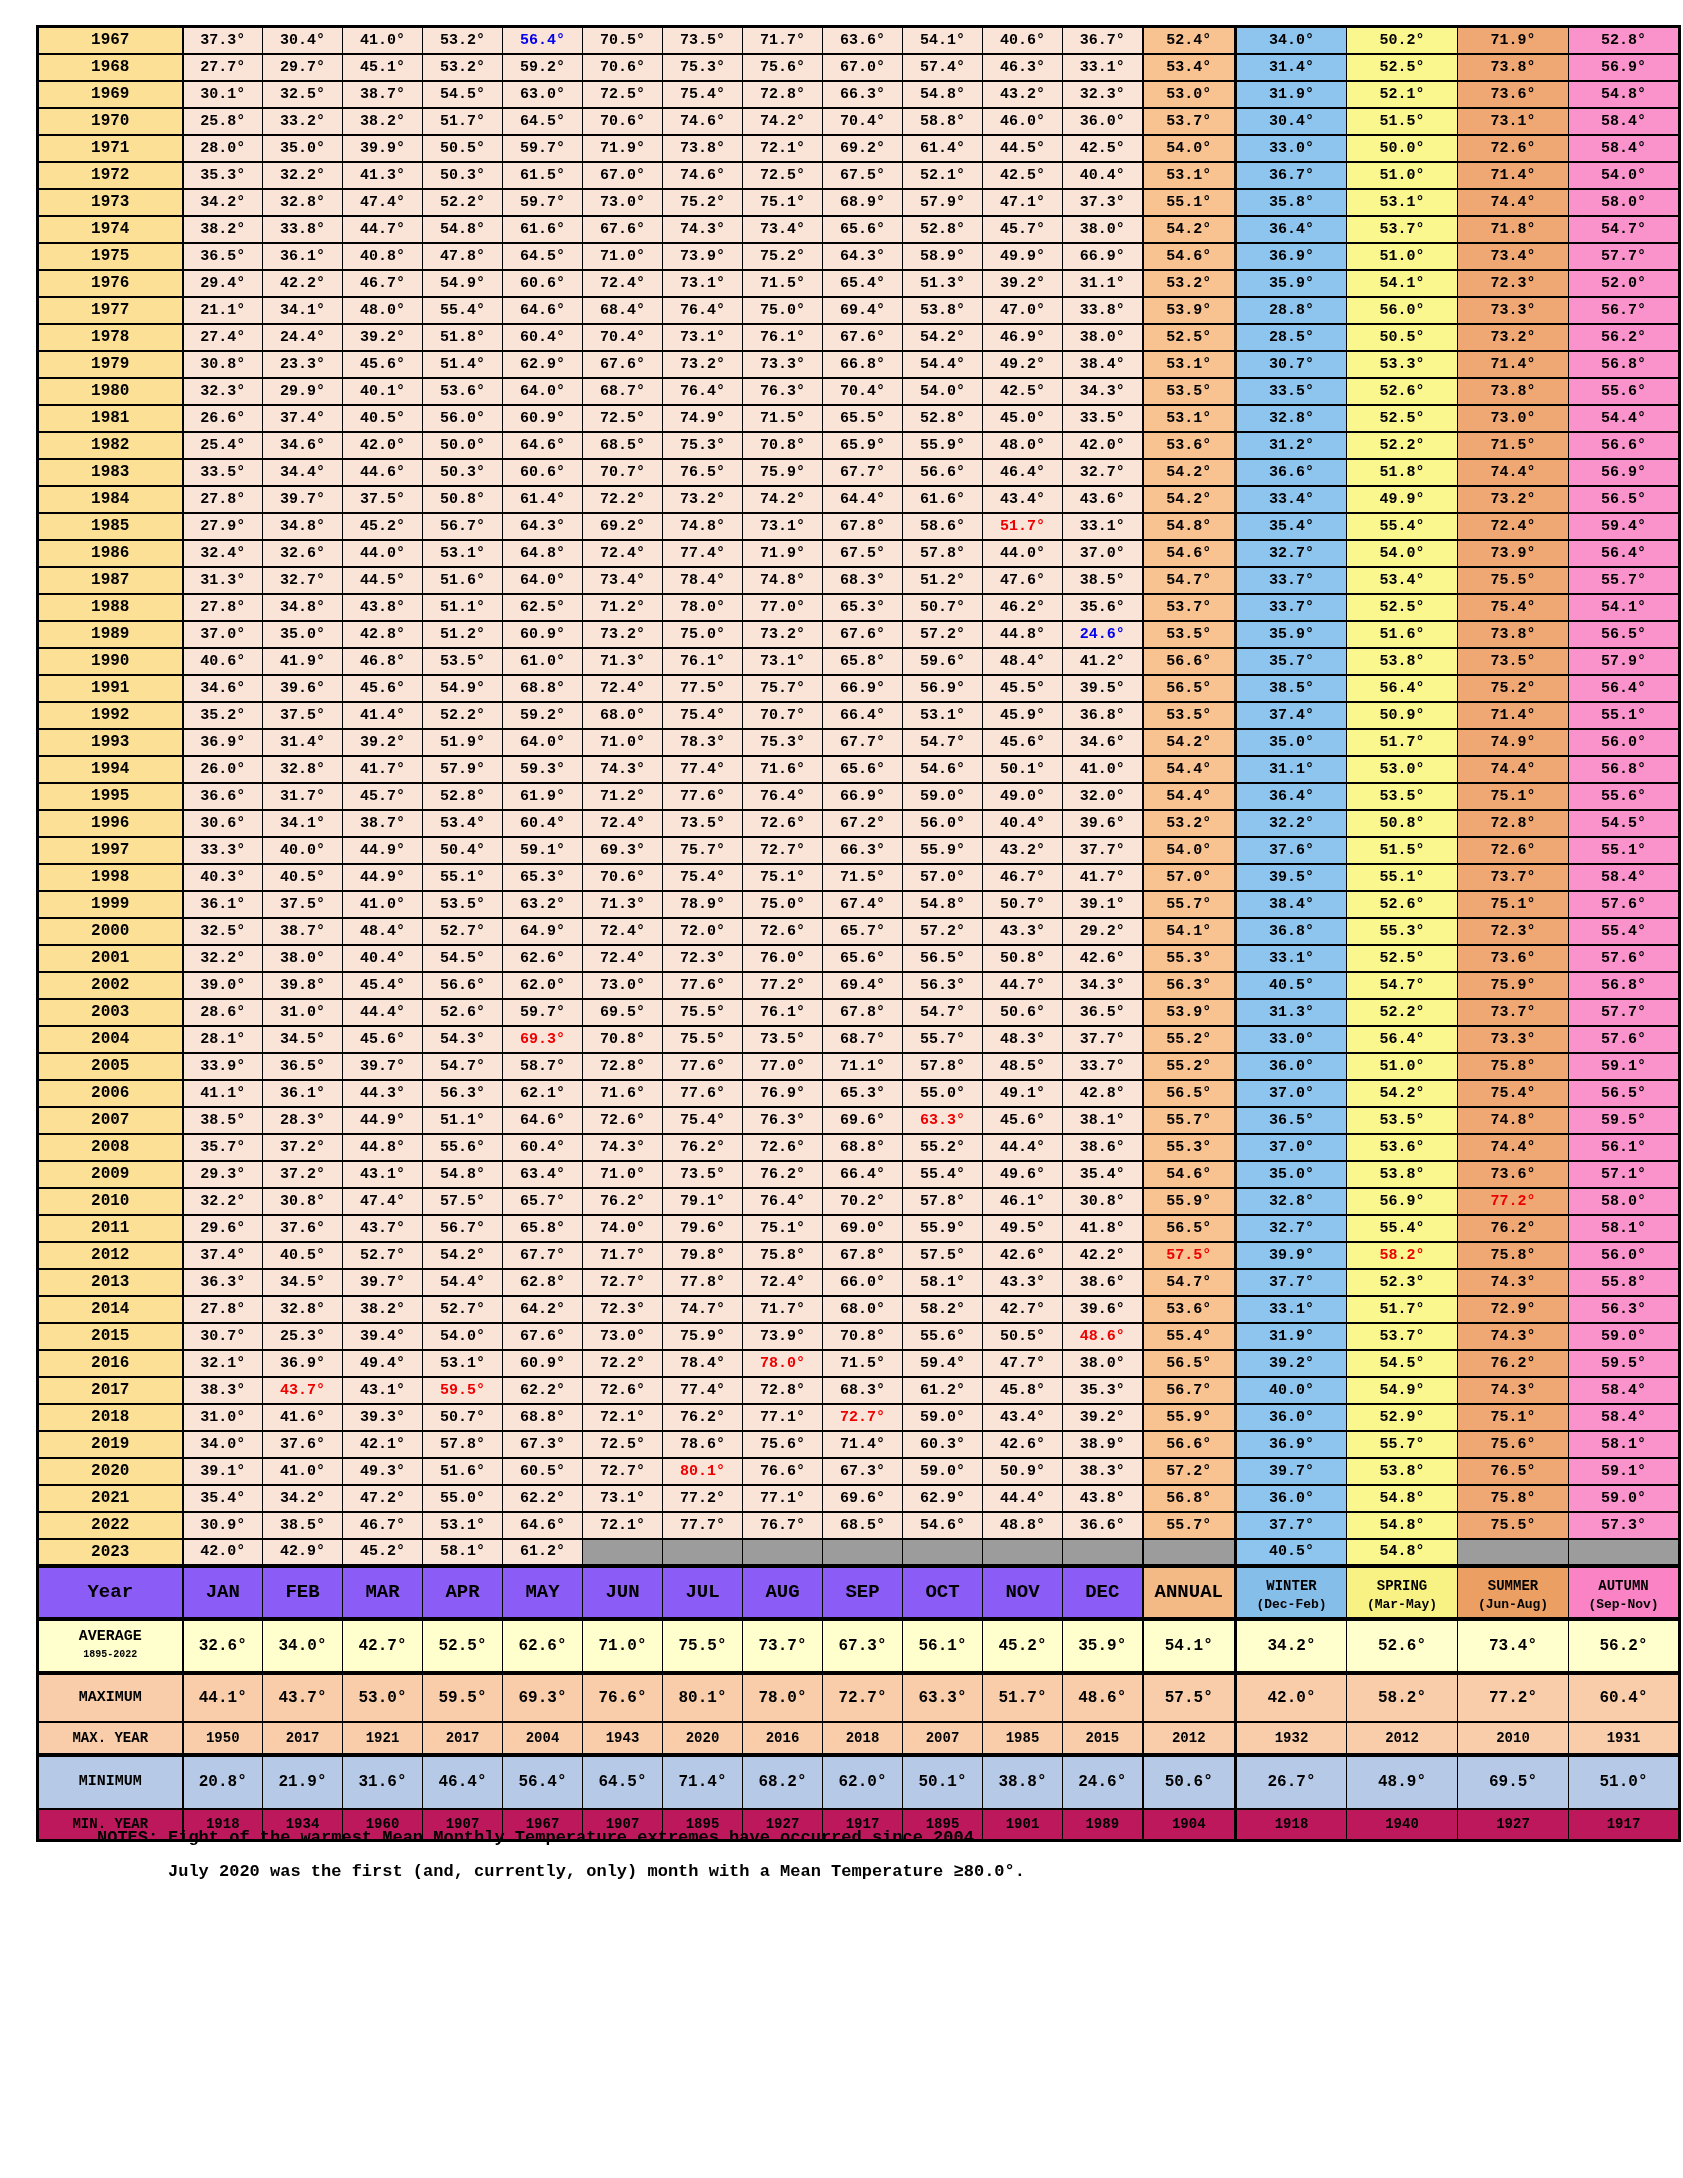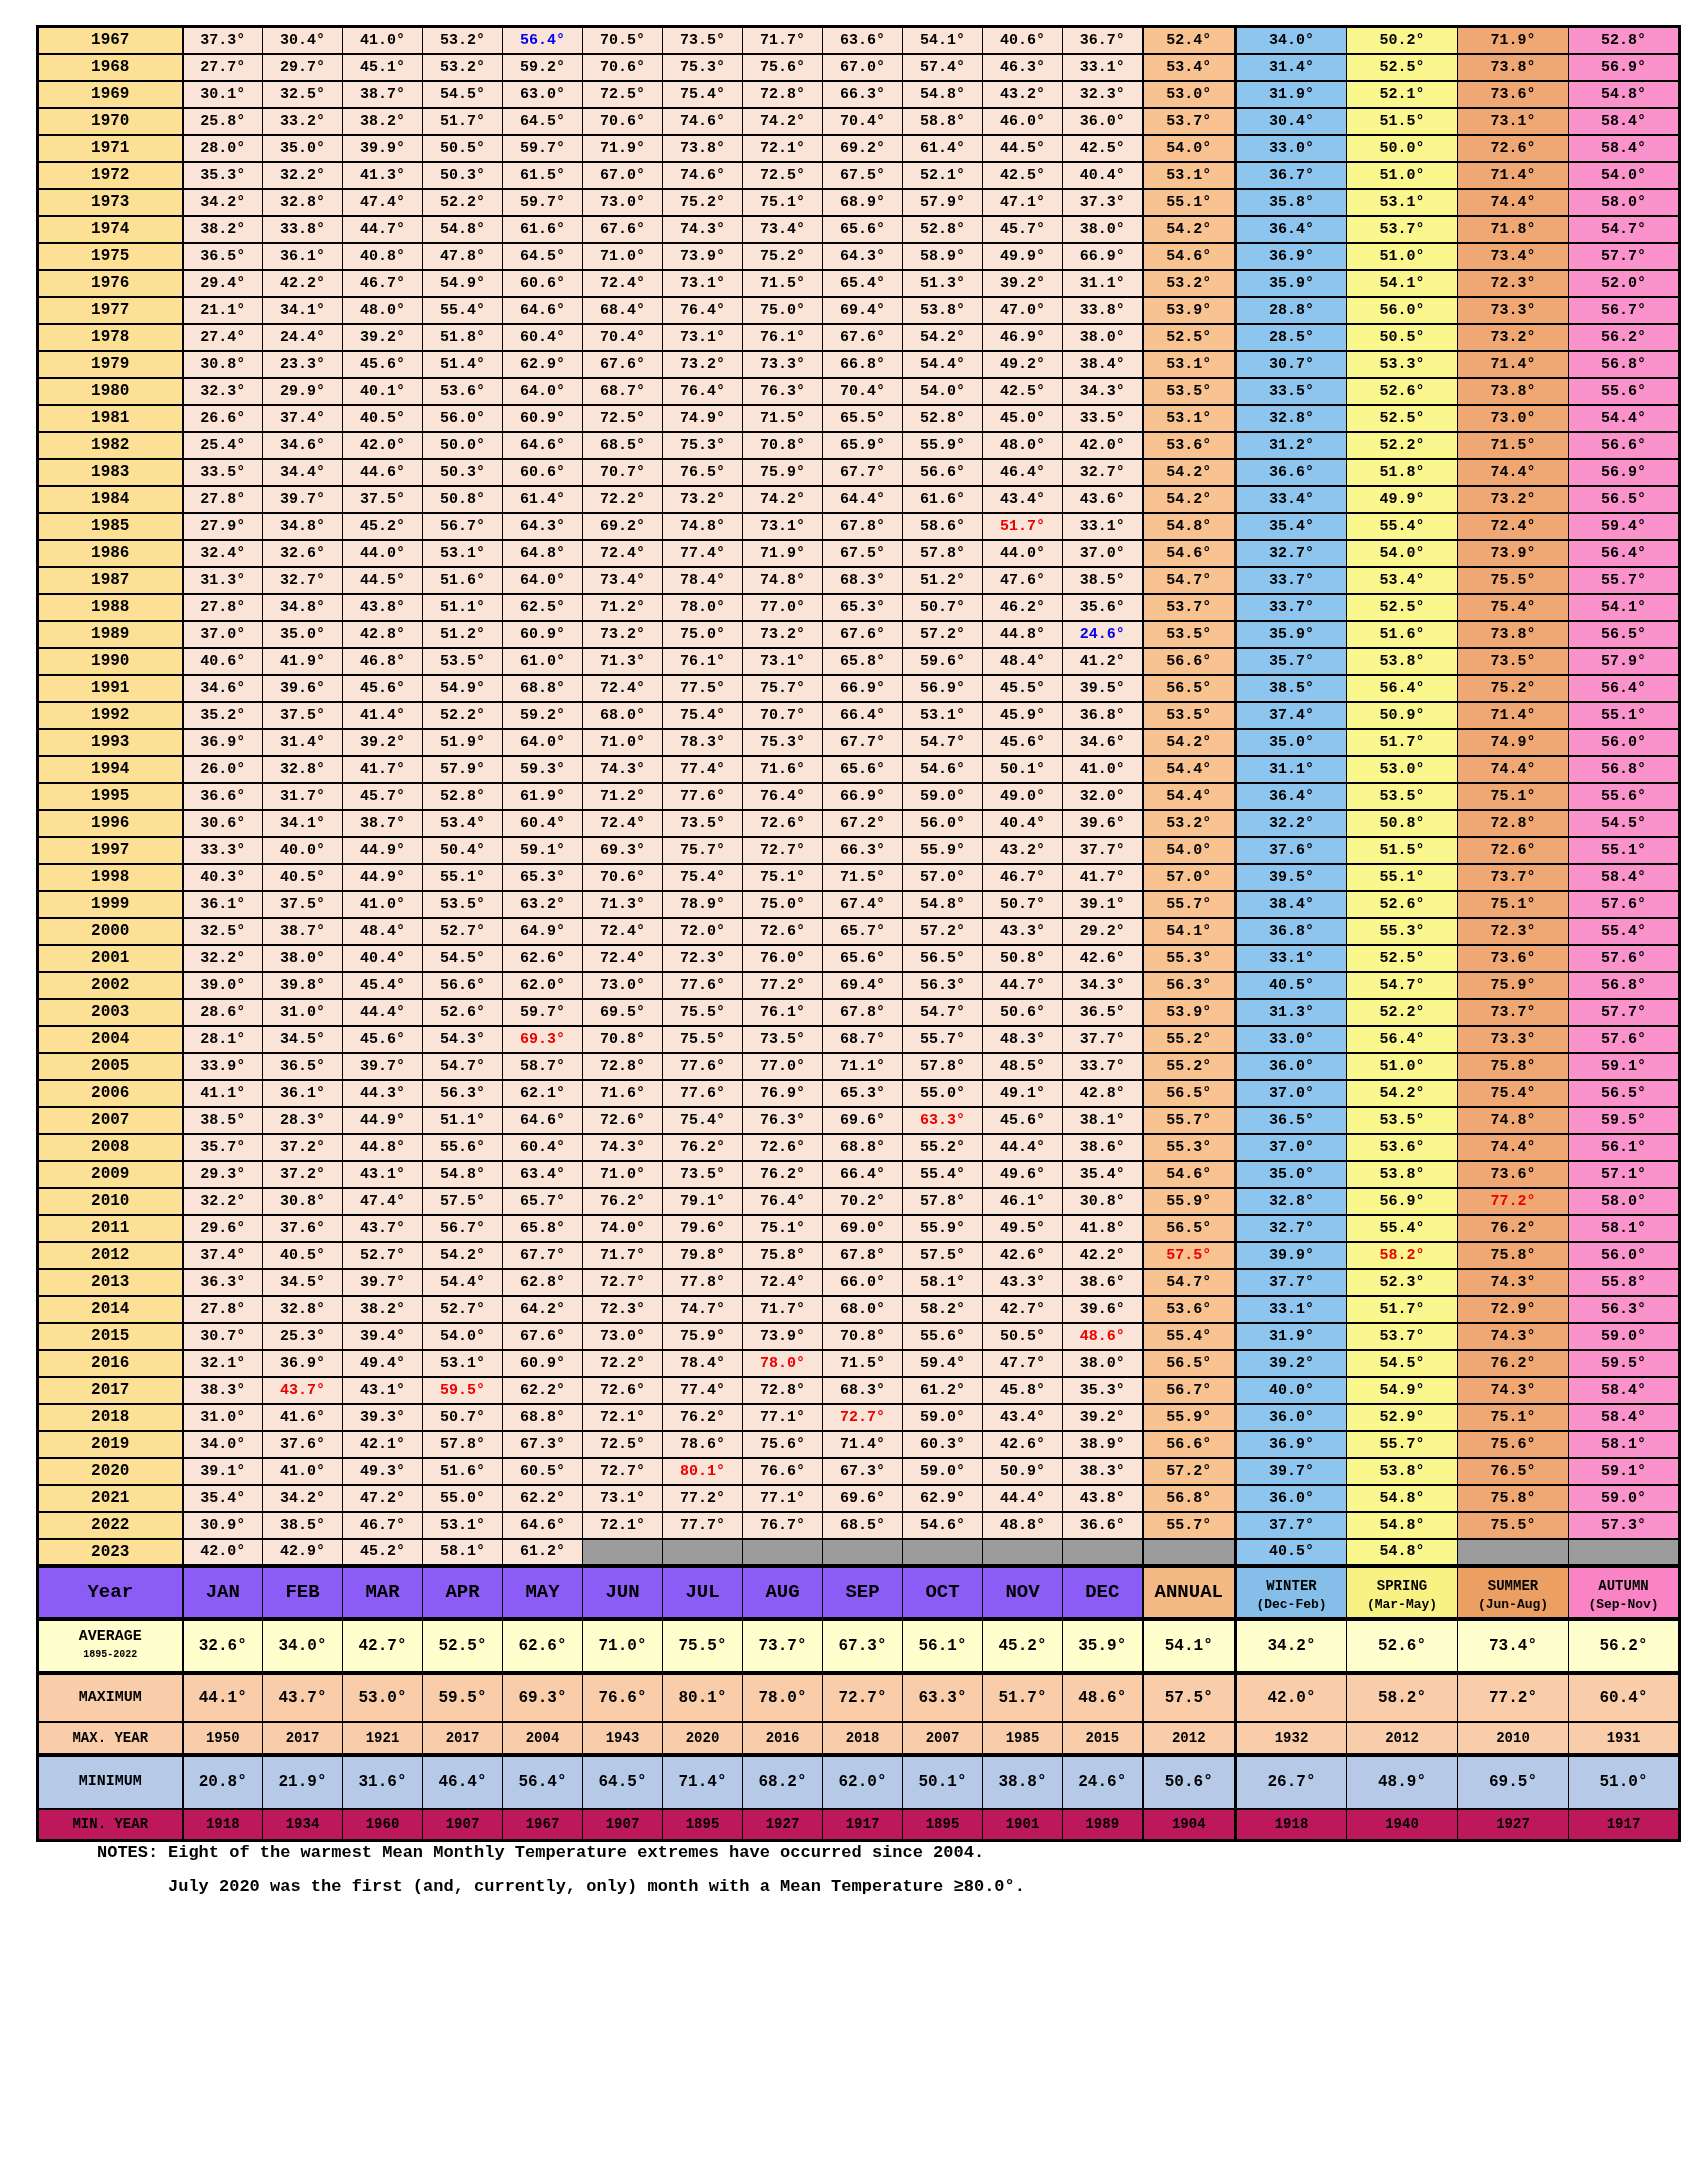--- a/index.html
+++ b/index.html
@@ -38,21 +38,21 @@
   .sum-avg{height:54px}      .sum-avg td{background:#FFFFCE;font-size:16px}
   .sum-max{height:49px}      .sum-max td{background:#F9CDA9;font-size:16px}
   .sum-maxyear{height:33px}  .sum-maxyear td{background:#F9CDA9;font-size:14px}
   .sum-min{height:54px}      .sum-min td{background:#B6CAE8;font-size:16px}
   .sum-minyear{height:32px}  .sum-minyear td{background:#be185d;font-size:14px}
   .sum-label .lab-main{display:block;font-size:15px;line-height:18px}
   .sum-label .lab-sub{display:block;font-size:10px;line-height:17px}
   .sum-maxyear .sum-label .lab-main,.sum-minyear .sum-label .lab-main{font-size:14px}
   .blank{background:#9C9C9C !important}
   .notes{position:absolute;left:97px;top:1828px;font-size:17px;}
-  .note-row{display:flex;align-items:flex-end;height:34px;}
+  .note-row{display:flex;align-items:flex-start;height:34px;}
   .note-label{width:71px;flex:none;}
   .note-text{flex:none;}
 </style>
 </head>
 <body>
 
 <div class="page">
   <table>
     <colgroup>
       <col class="w-year">

